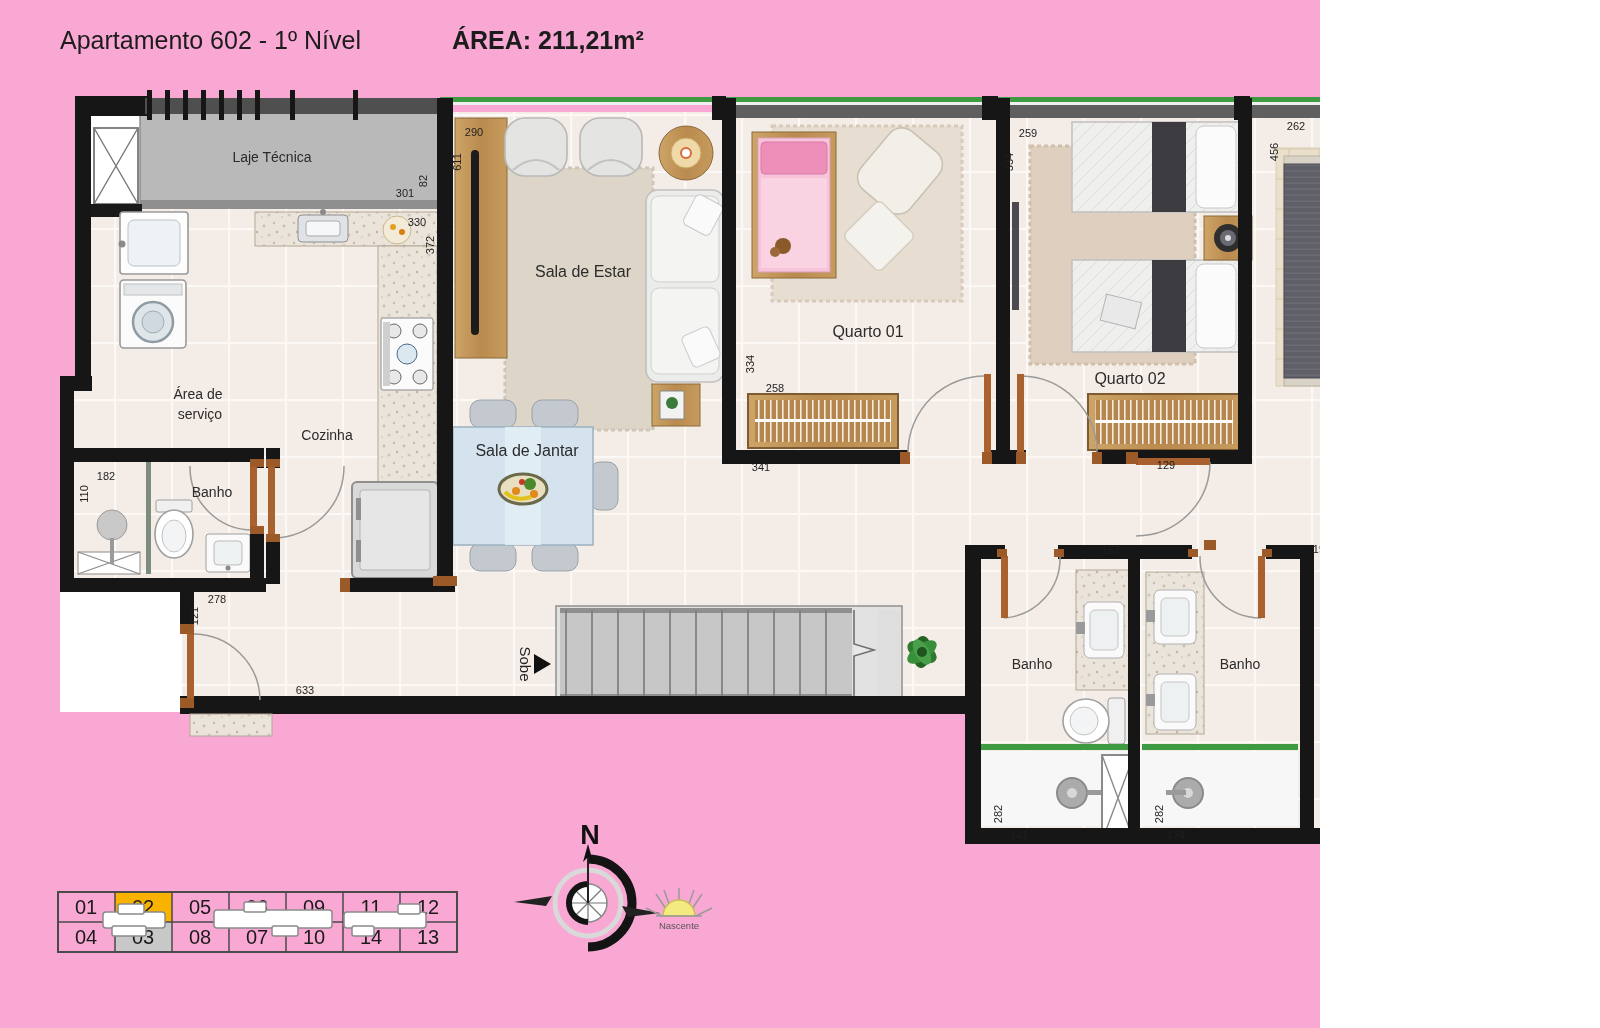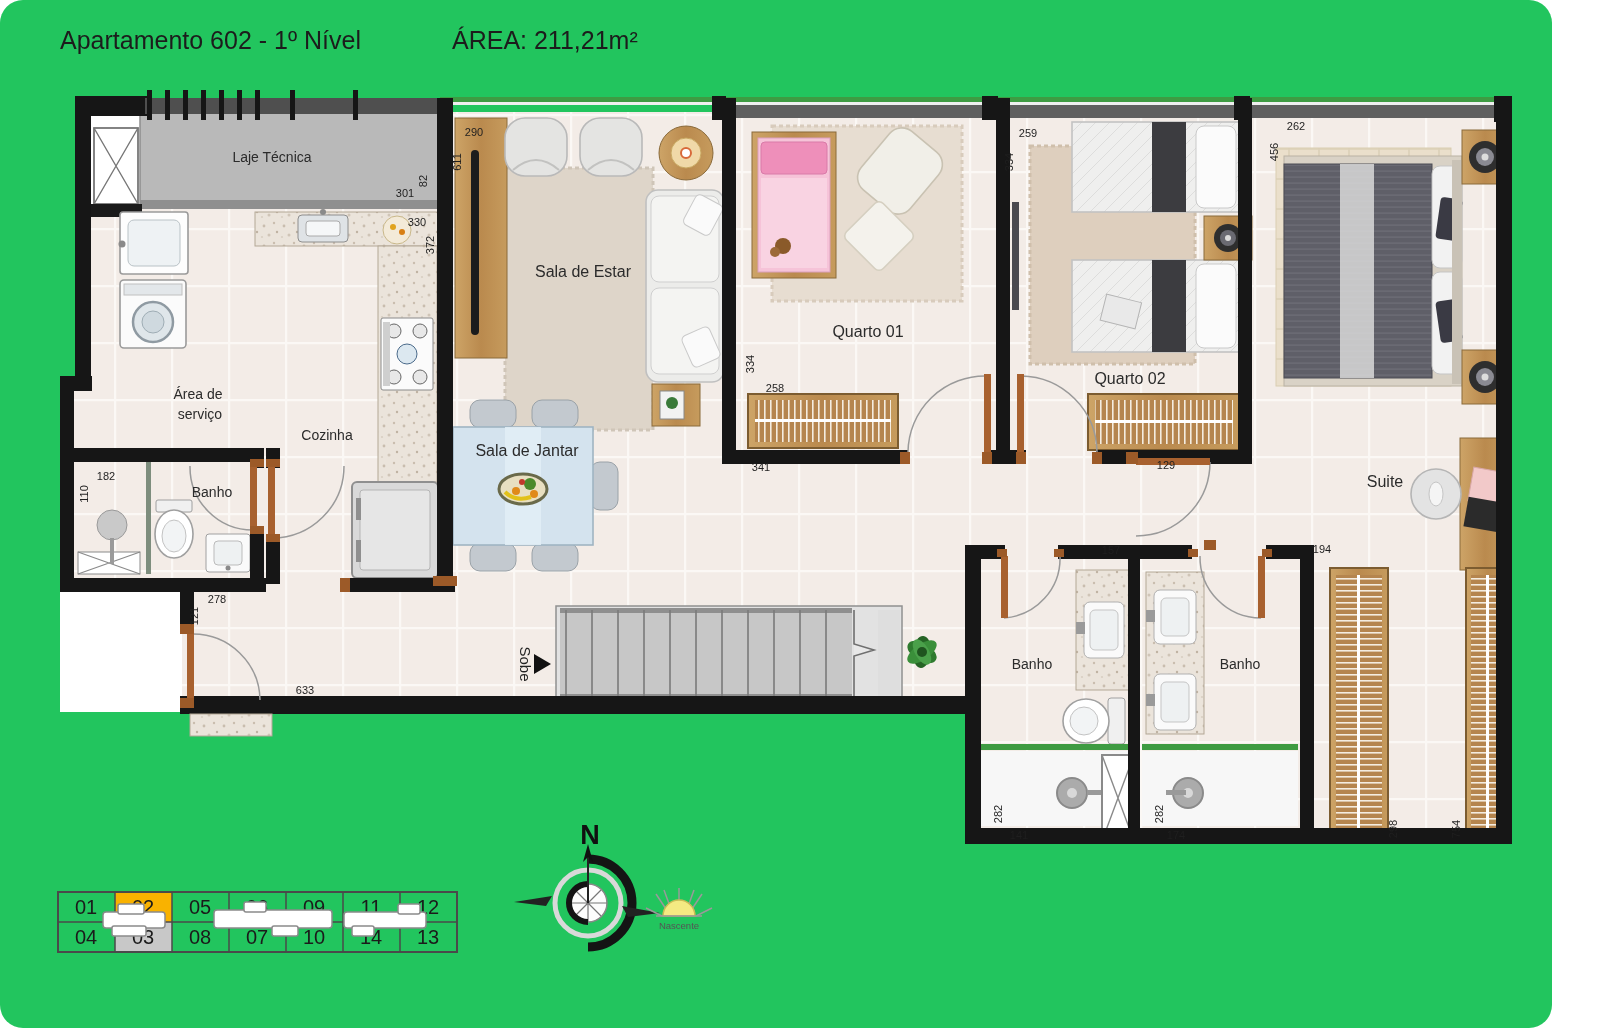--- a/index.html
+++ b/index.html
@@ -1,20 +1,20 @@
 <!DOCTYPE html>
 <html><head>
 <meta charset="utf-8">
 <style>
   html,body{margin:0;padding:0;background:#ffffff;}
-  #stage{position:relative;width:1552px;height:1028px;background:#22c55e;overflow:hidden;
-         font-family:"Liberation Sans", sans-serif;border-radius:23px;}
+  #stage{position:relative;width:1320px;height:1028px;background:#f9a8d4;overflow:hidden;
+         font-family:"Liberation Sans", sans-serif;}
   #hdr{position:absolute;top:26px;left:0;width:100%;height:40px;}
   #hdr .t{position:absolute;left:60px;top:0;font-size:25px;color:#1c1c1c;}
-  #hdr .a{position:absolute;left:452px;top:0;font-size:25px;color:#1c1c1c;}
+  #hdr .a{position:absolute;left:452px;top:0;font-size:25px;color:#1c1c1c;font-weight:bold;}
   svg text{font-family:"Liberation Sans", sans-serif;fill:#2b2b2b;}
   .room-label{font-size:16px;}
   .room-label-sm{font-size:14px;}
   .dim{font-size:11px;fill:#1f1f1f;}
   .unit-num{font-size:20px;fill:#1b1b1b;}
   .north{font-size:27px;font-weight:bold;fill:#111;}
   .nasc{font-size:9.5px;fill:#555;}
   .sobe{font-size:15px;fill:#222;}
 </style>
 </head>

